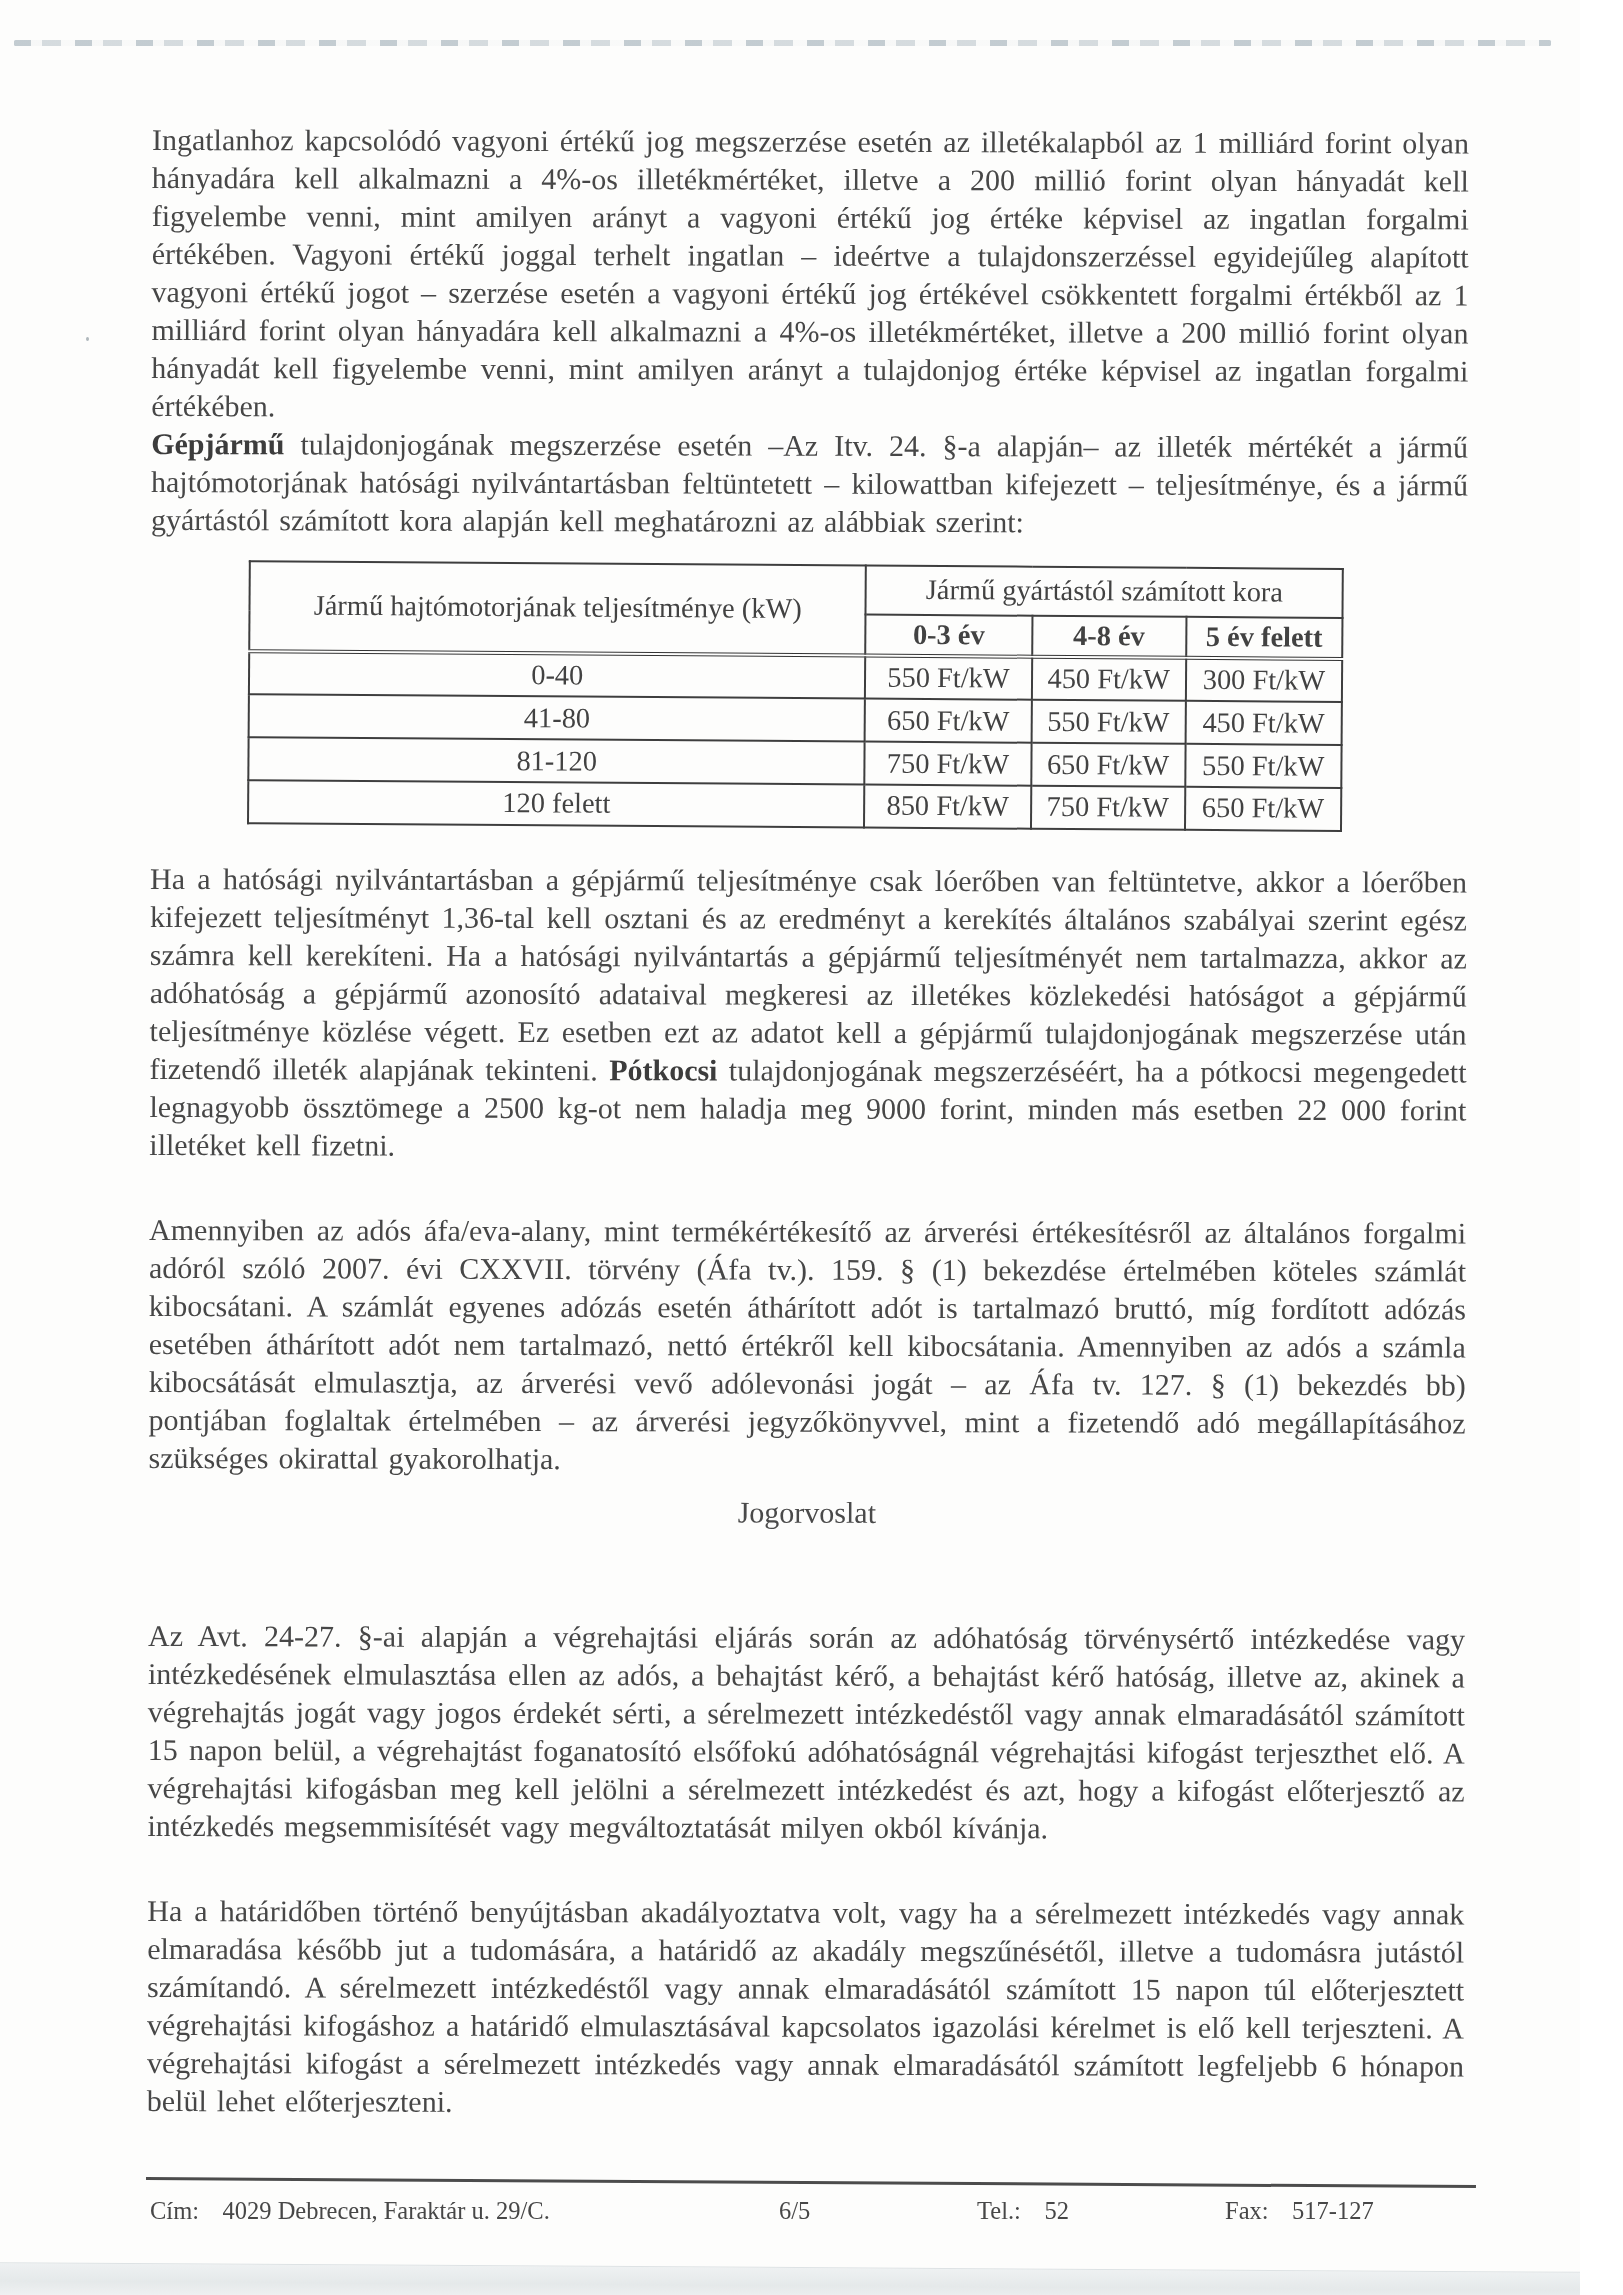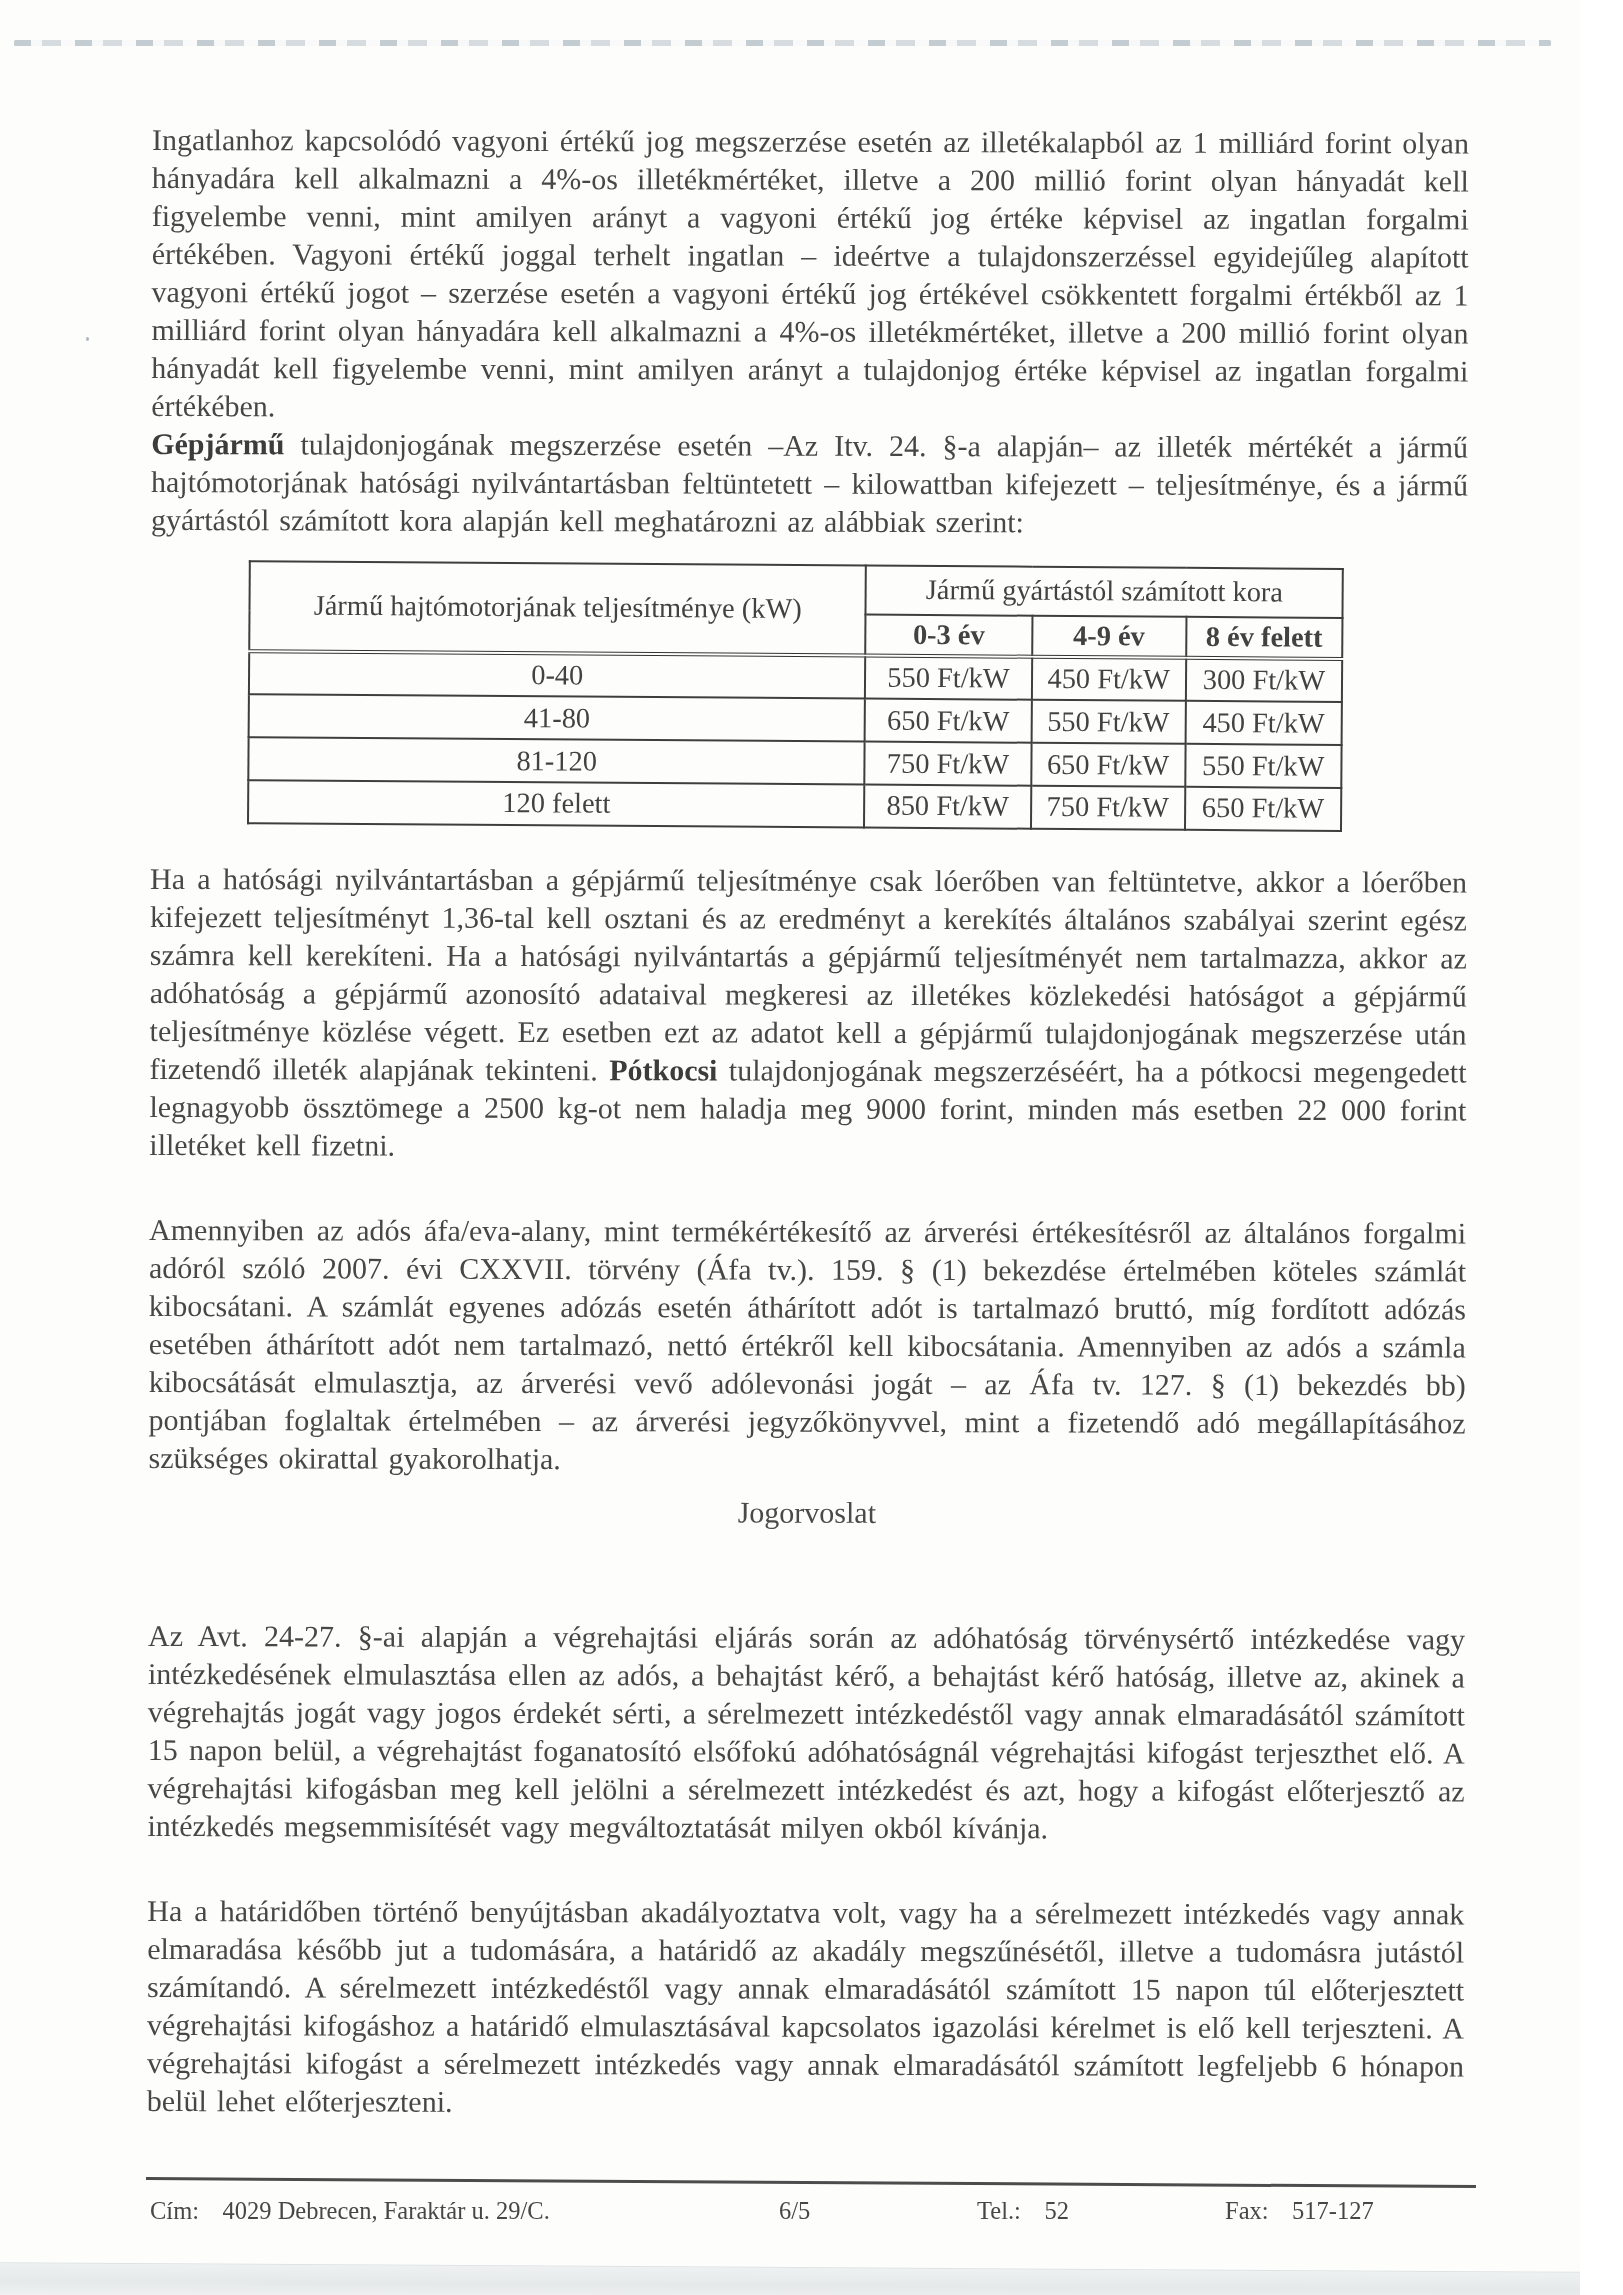--- a/index.html
+++ b/index.html
@@ -103,22 +103,22 @@
           <col class="c3">
           <col class="c4">
         </colgroup>
       <thead>
         <tr class="span-row">
           <th rowspan="2">Jármű hajtómotorjának teljesítménye (kW)</th>
           <th colspan="3">Jármű gyártástól számított kora</th>
         </tr>
         <tr class="age-row">
           <th>0-3 év</th>
-          <th>4-9 év</th>
-          <th>8 év felett</th>
+          <th>4-8 év</th>
+          <th>5 év felett</th>
         </tr>
       </thead>
       <tbody>
         <tr>
           <td>0-40</td>
           <td>550 Ft/kW</td>
           <td>450 Ft/kW</td>
           <td>300 Ft/kW</td>
         </tr>
         <tr>

